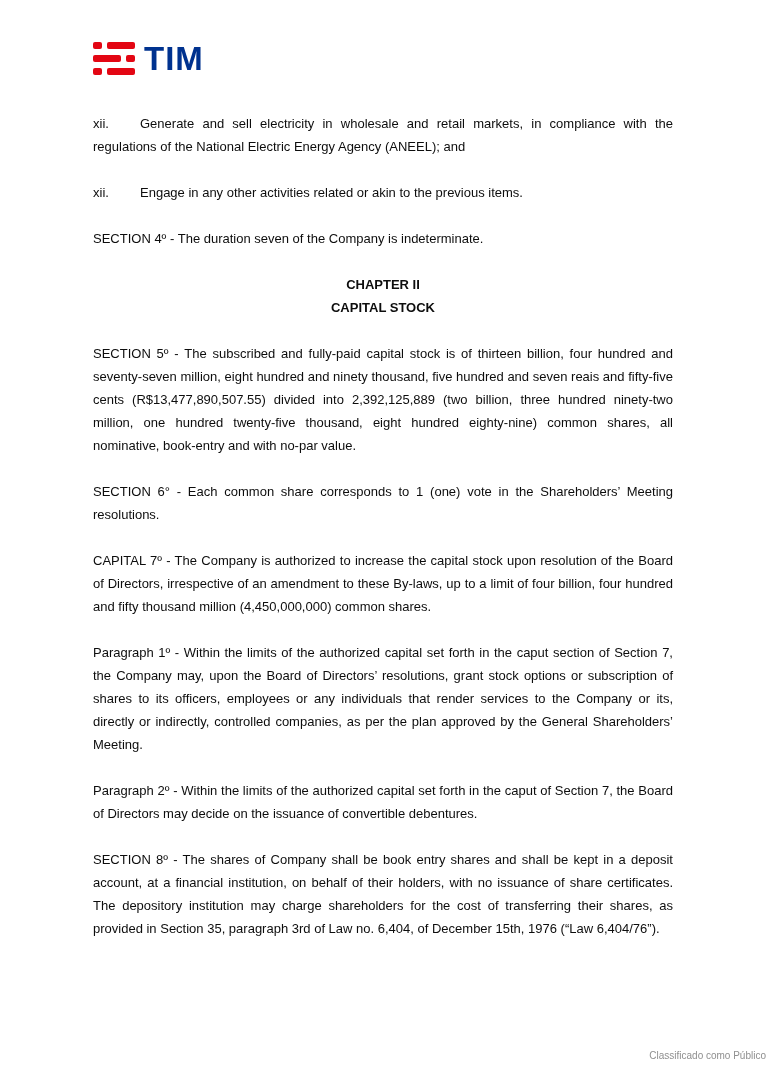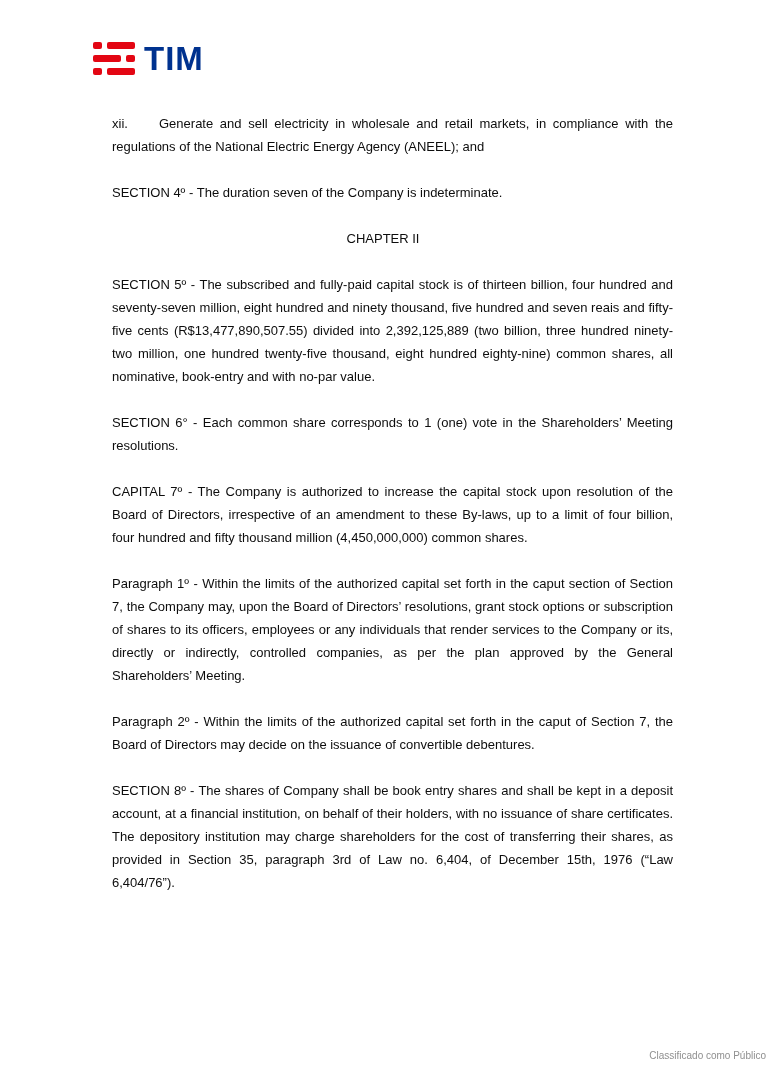--- a/index.html
+++ b/index.html
@@ -32,29 +32,29 @@
   }
   .content {
     position: absolute;
     top: 112px;
     left: 93px;
     width: 580px;
     font-size: 13px;
     line-height: 23px;
     text-align: justify;
   }
-  .para { margin-bottom: 23px; margin-left: 19px; }
+  .para { margin-bottom: 23px; }
   .marker {
     display: inline-block;
     width: 47px;
   }
   .lead { font-weight: normal; }
   .chapter {
     text-align: center;
-    font-weight: normal;
+    font-weight: bold;
     margin: 23px 0 23px 0;
   }
   .footer {
     position: absolute;
     bottom: 22px;
     left: 0;
     width: 100%;
     text-align: right;
     font-size: 10px;
     color: #8f8f8f;
@@ -78,25 +78,27 @@
         </g>
       </svg>
     </span>
     <span class="logo-text">TIM</span>
   </header>
 
   <main class="content">
 
     <p class="para"><span class="marker">xii.</span><span>Generate and sell electricity in wholesale and retail markets, in compliance with the regulations of the National Electric Energy Agency (ANEEL); and</span></p>
 
+    <p class="para"><span class="marker">xii.</span><span>Engage in any other activities related or akin to the previous items.</span></p>
 
     <p class="para"><strong class="lead">SECTION 4º -</strong> <span>The duration seven of the Company is indeterminate.</span></p>
 
     <div class="chapter">
       <div>CHAPTER II</div>
+      <div>CAPITAL STOCK</div>
     </div>
 
     <p class="para"><strong class="lead">SECTION 5º -</strong> <span>The subscribed and fully-paid capital stock is of thirteen billion, four hundred and seventy-seven million, eight hundred and ninety thousand, five hundred and seven reais and fifty-five cents (R$13,477,890,507.55) divided into 2,392,125,889 (two billion, three hundred ninety-two million, one hundred twenty-five thousand, eight hundred eighty-nine) common shares, all nominative, book-entry and with no-par value.</span></p>
 
     <p class="para"><strong class="lead">SECTION 6° -</strong> <span>Each common share corresponds to 1 (one) vote in the Shareholders’ Meeting resolutions.</span></p>
 
     <p class="para"><strong class="lead">CAPITAL 7º -</strong> <span>The Company is authorized to increase the capital stock upon resolution of the Board of Directors, irrespective of an amendment to these By-laws, up to a limit of four billion, four hundred and fifty thousand million (4,450,000,000) common shares.</span></p>
 
     <p class="para"><strong class="lead">Paragraph 1º -</strong> <span>Within the limits of the authorized capital set forth in the caput section of Section 7, the Company may, upon the Board of Directors’ resolutions, grant stock options or subscription of shares to its officers, employees or any individuals that render services to the Company or its, directly or indirectly, controlled companies, as per the plan approved by the General Shareholders’ Meeting.</span></p>
 

